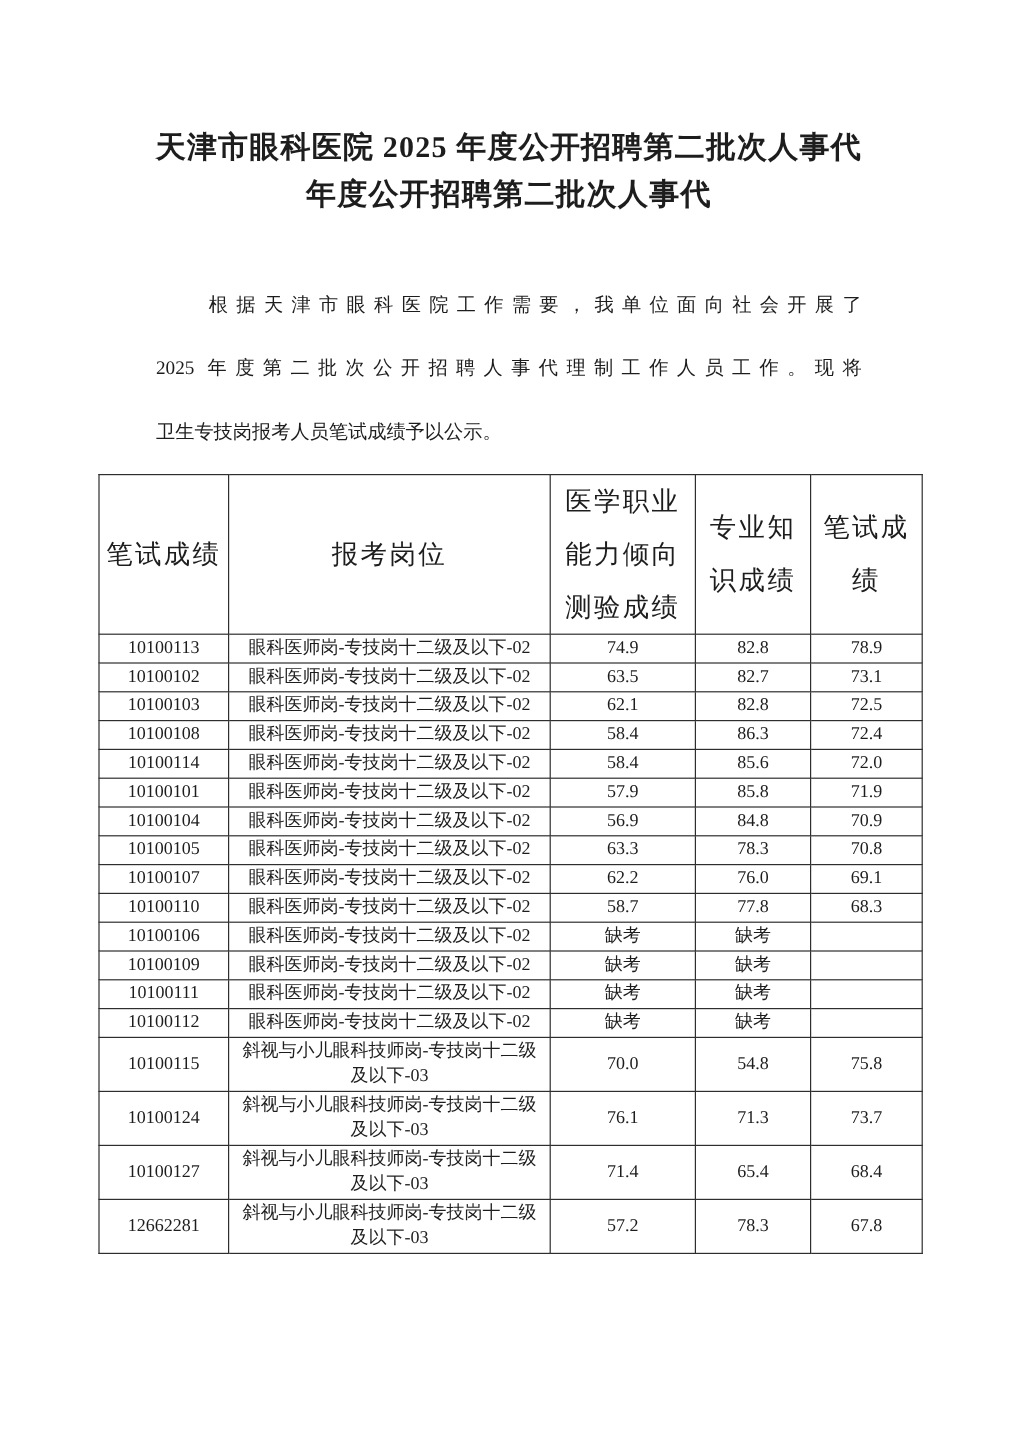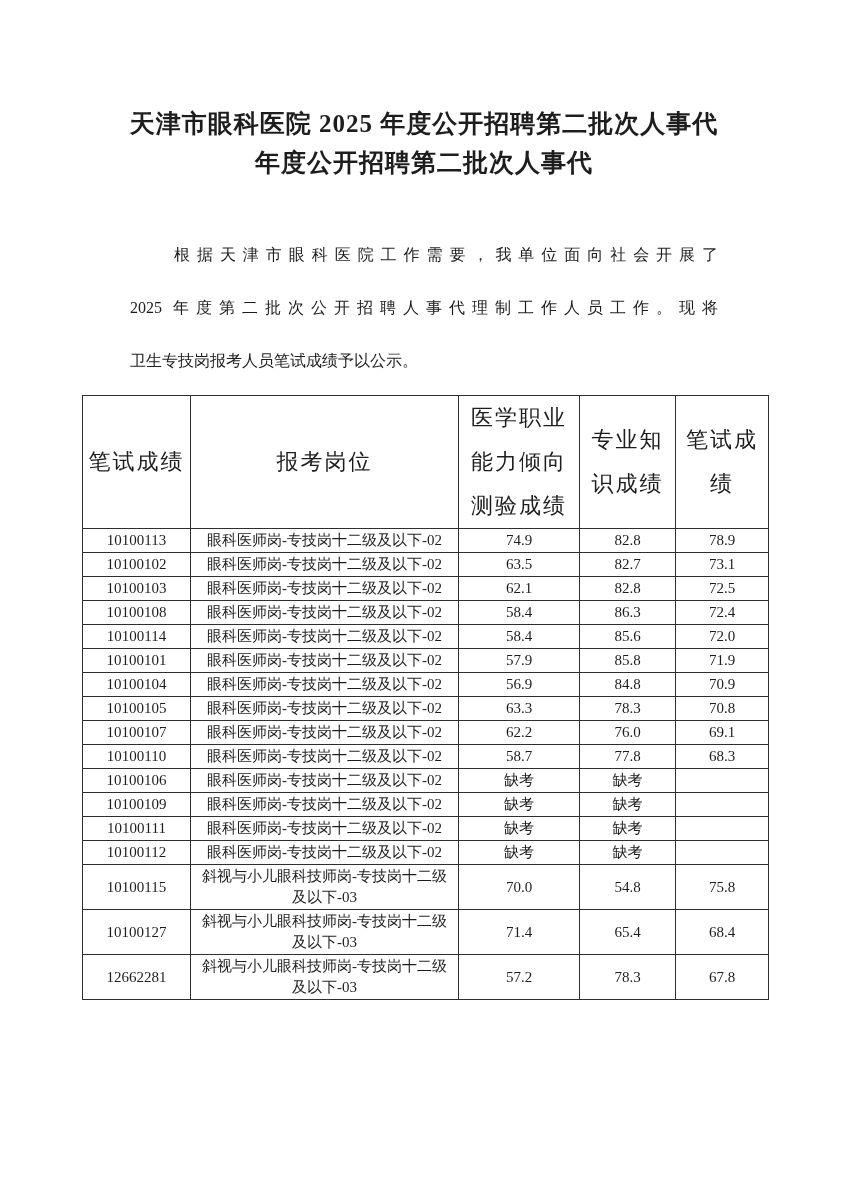--- a/index.html
+++ b/index.html
@@ -198,20 +198,27 @@
           <td></td>
         </tr>
         <tr>
           <td>10100115</td>
           <td class="pos-cell">斜视与小儿眼科技师岗-专技岗十二级及以下-03</td>
           <td>70.0</td>
           <td>54.8</td>
           <td>75.8</td>
         </tr>
         <tr>
+          <td>10100124</td>
+          <td class="pos-cell">斜视与小儿眼科技师岗-专技岗十二级及以下-03</td>
+          <td>76.1</td>
+          <td>71.3</td>
+          <td>73.7</td>
+        </tr>
+        <tr>
           <td>10100127</td>
           <td class="pos-cell">斜视与小儿眼科技师岗-专技岗十二级及以下-03</td>
           <td>71.4</td>
           <td>65.4</td>
           <td>68.4</td>
         </tr>
         <tr>
           <td>12662281</td>
           <td class="pos-cell">斜视与小儿眼科技师岗-专技岗十二级及以下-03</td>
           <td>57.2</td>

